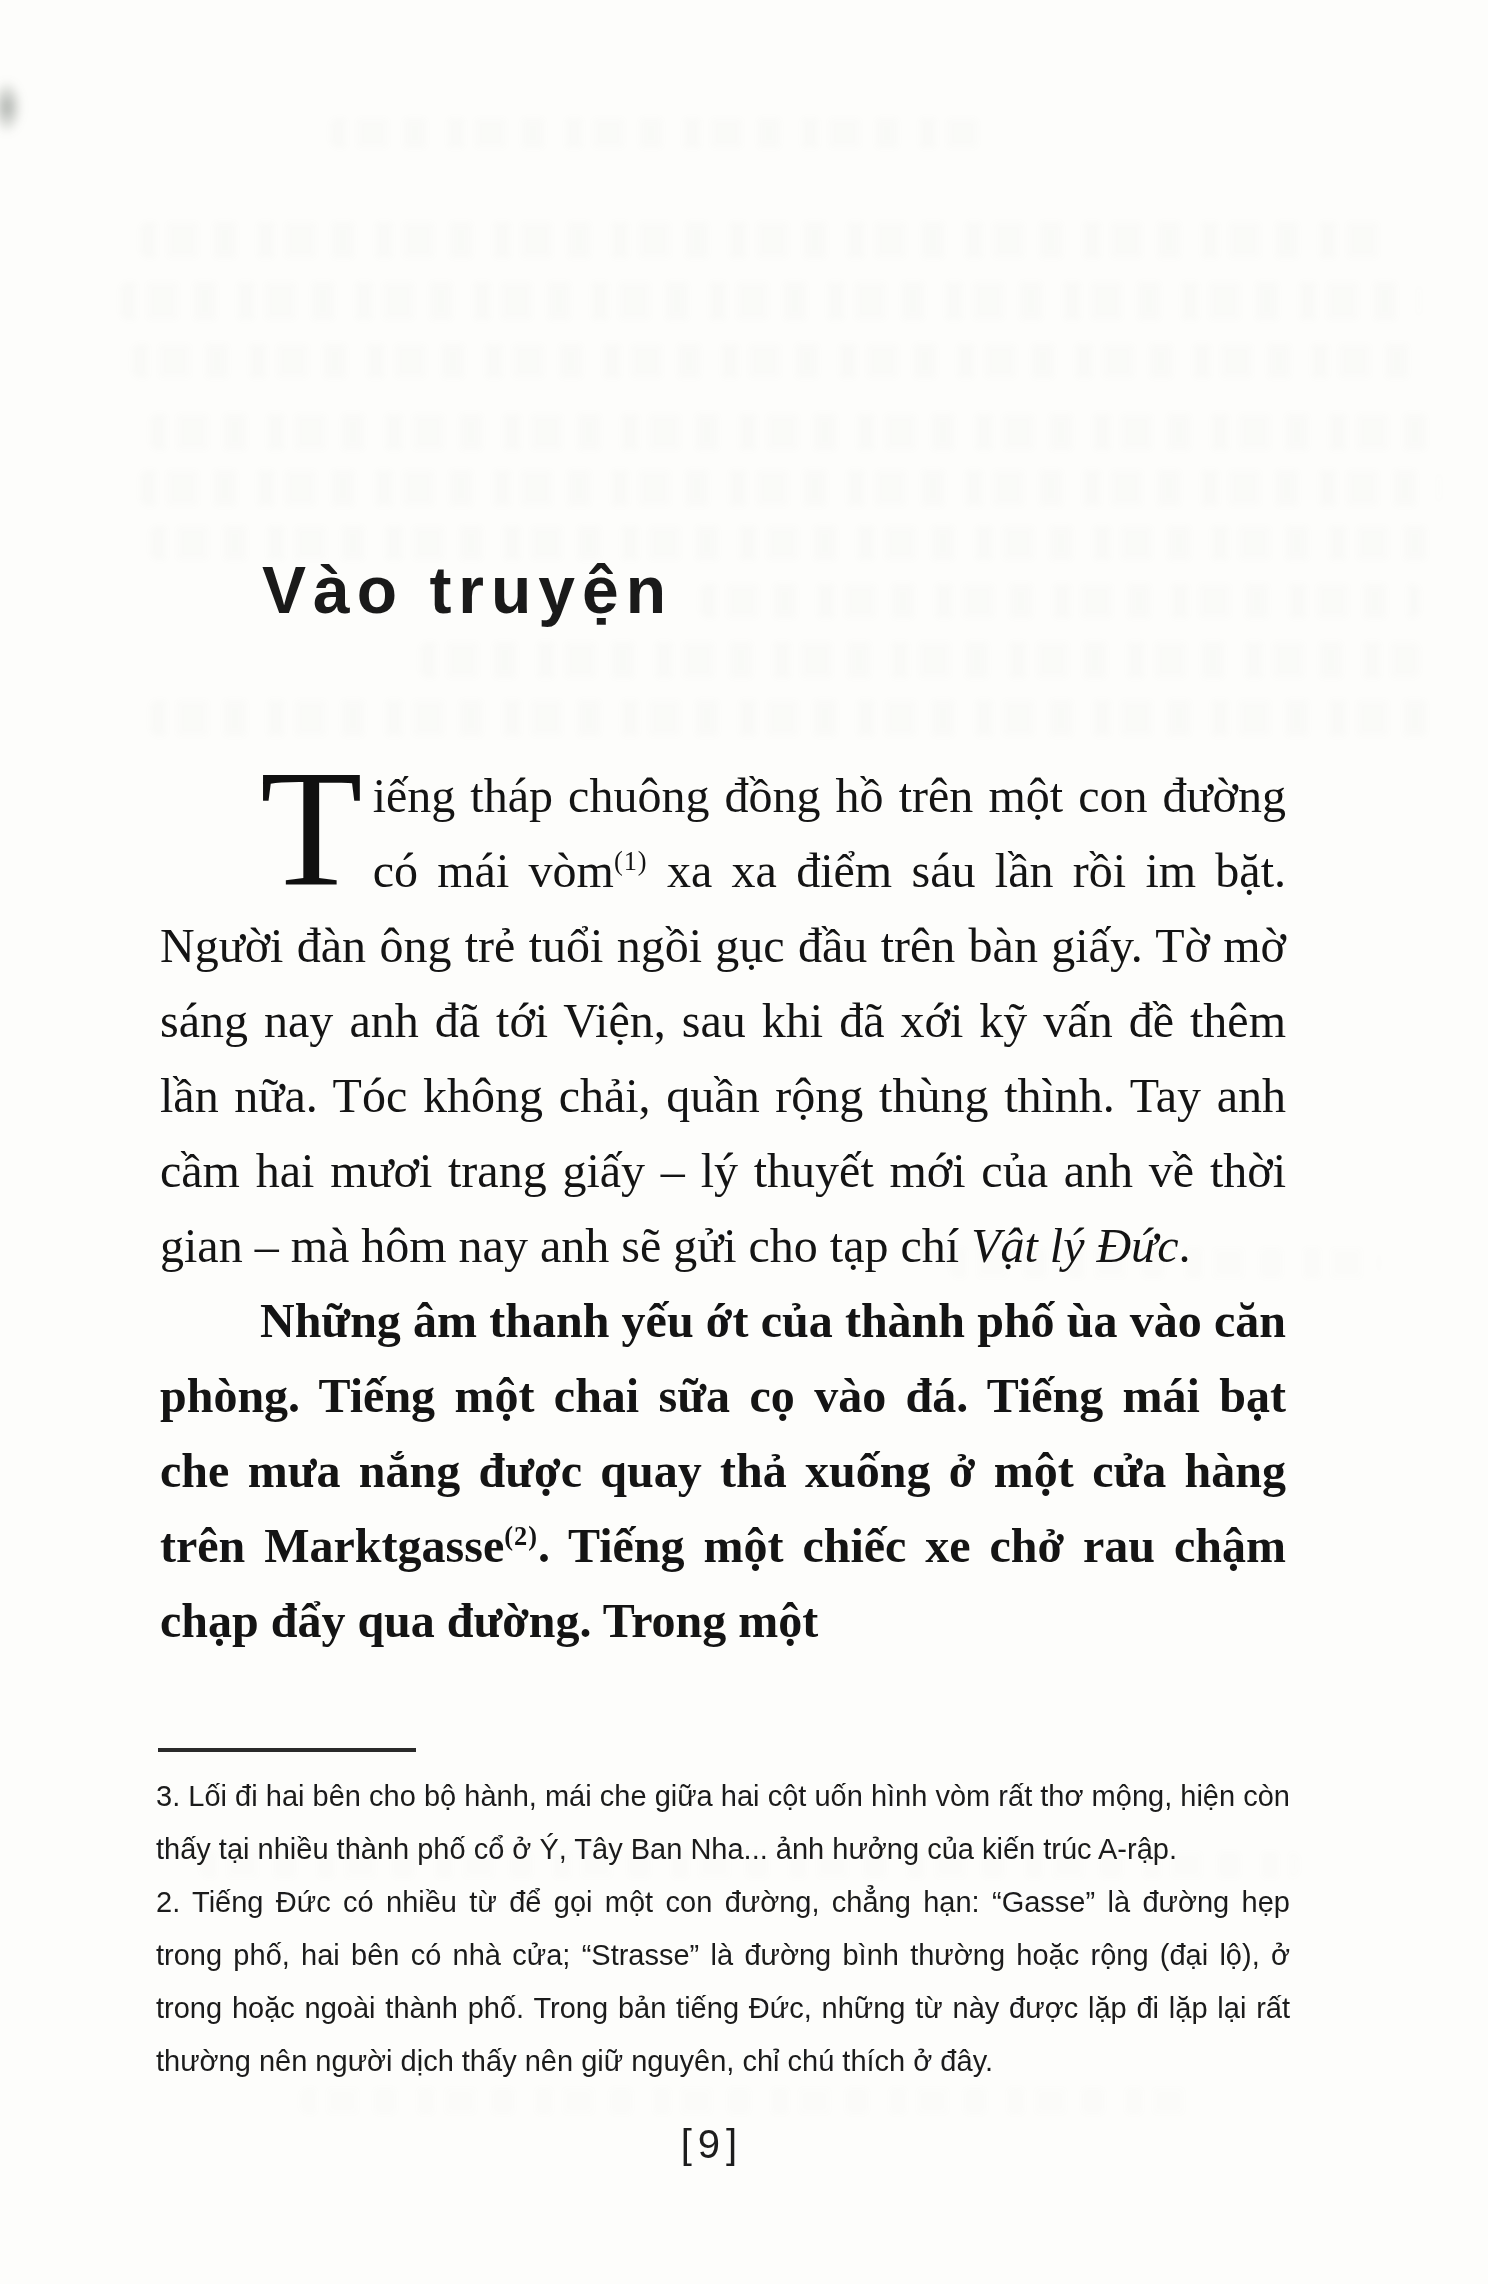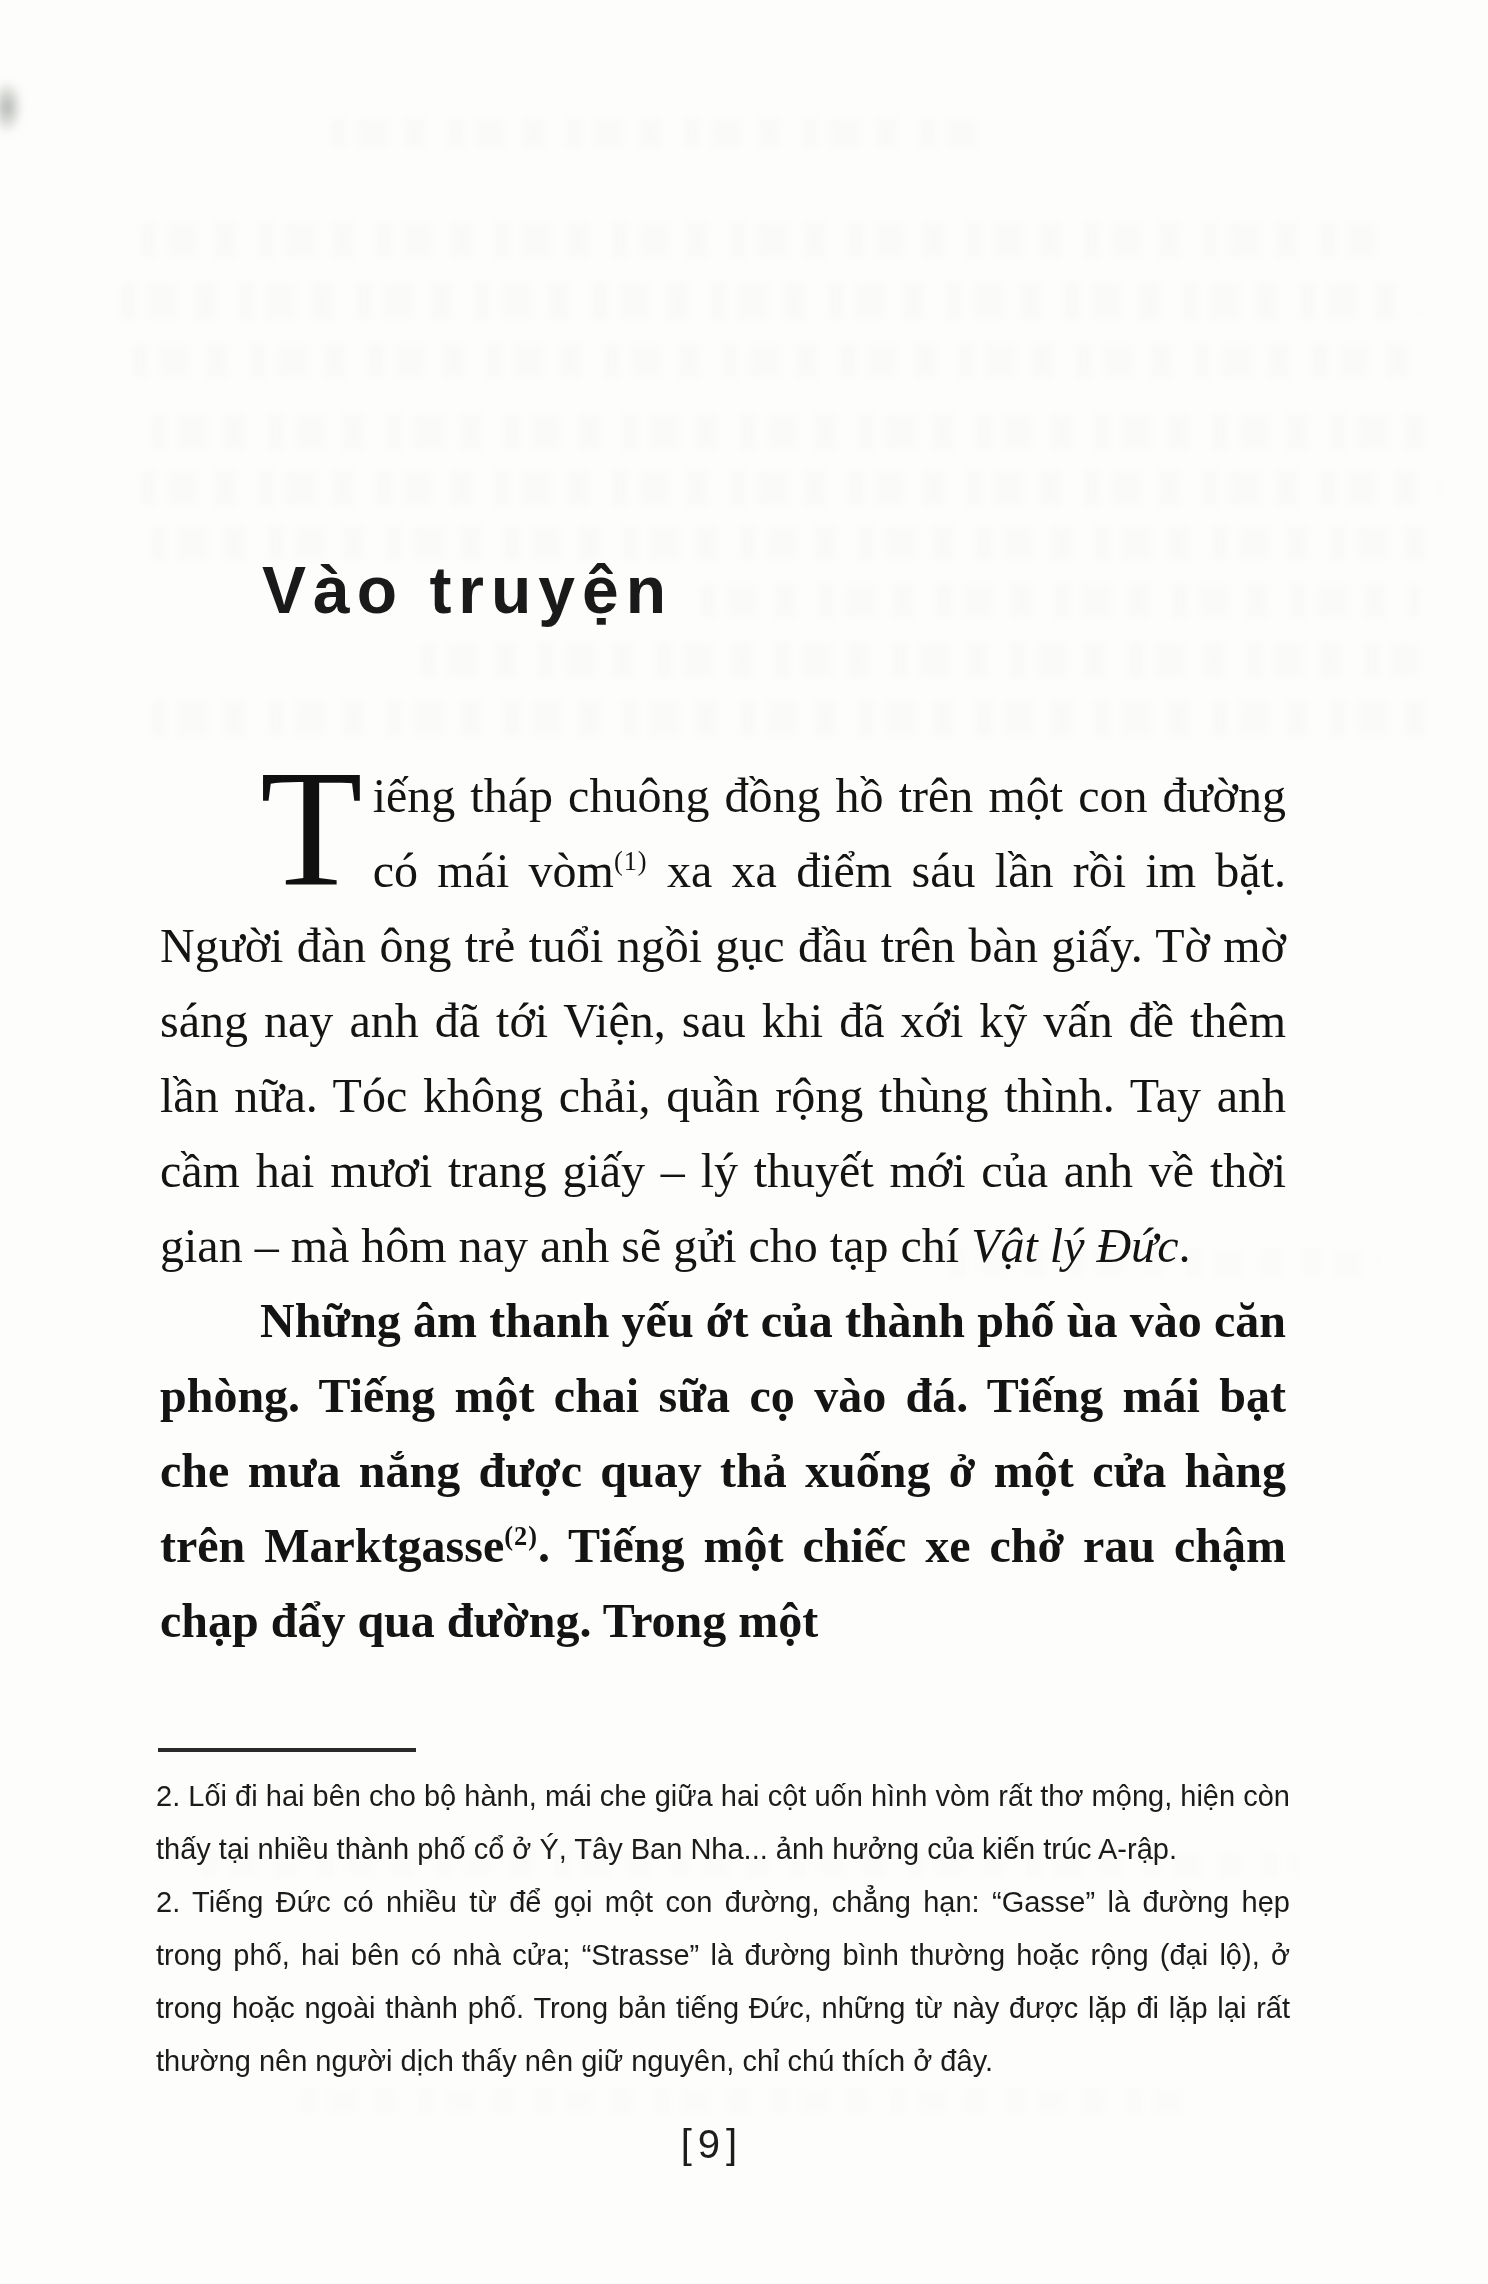--- a/index.html
+++ b/index.html
@@ -133,19 +133,19 @@
       <span class="dropcap">T</span><span>iếng tháp chuông đồng hồ trên một con đường có mái vòm</span><sup class="fnref">(1)</sup><span> xa xa điểm sáu lần rồi im bặt. Người đàn ông trẻ tuổi ngồi gục đầu trên bàn giấy. Tờ mờ sáng nay anh đã tới Viện, sau khi đã xới kỹ vấn đề thêm lần nữa. Tóc không chải, quần rộng thùng thình. Tay anh cầm hai mươi trang giấy – lý thuyết mới của anh về thời gian – mà hôm nay anh sẽ gửi cho tạp chí </span><em class="journal">Vật lý Đức</em><span>.</span>
     </p>
     <p class="para2">
       <span>Những âm thanh yếu ớt của thành phố ùa vào căn phòng. Tiếng một chai sữa cọ vào đá. Tiếng mái bạt che mưa nắng được quay thả xuống ở một cửa hàng trên Marktgasse</span><sup class="fnref">(2)</sup><span>. Tiếng một chiếc xe chở rau chậm chạp đẩy qua đường. Trong một</span>
     </p>
   </div>
 
   <div class="footnote-sep"></div>
 
   <div class="footnotes">
-    <p>2. Lối đi hai bên cho bộ hành, mái che giữa hai cột uốn hình vòm rất thơ mộng, hiện còn thấy tại nhiều thành phố cổ ở Ý, Tây Ban Nha... ảnh hưởng của kiến trúc A-rập.</p>
+    <p>3. Lối đi hai bên cho bộ hành, mái che giữa hai cột uốn hình vòm rất thơ mộng, hiện còn thấy tại nhiều thành phố cổ ở Ý, Tây Ban Nha... ảnh hưởng của kiến trúc A-rập.</p>
     <p>2. Tiếng Đức có nhiều từ để gọi một con đường, chẳng hạn: “Gasse” là đường hẹp trong phố, hai bên có nhà cửa; “Strasse” là đường bình thường hoặc rộng (đại lộ), ở trong hoặc ngoài thành phố. Trong bản tiếng Đức, những từ này được lặp đi lặp lại rất thường nên người dịch thấy nên giữ nguyên, chỉ chú thích ở đây.</p>
   </div>
 
   <div class="page-number">[9]</div>
 
 </div>
 
 </body></html>

